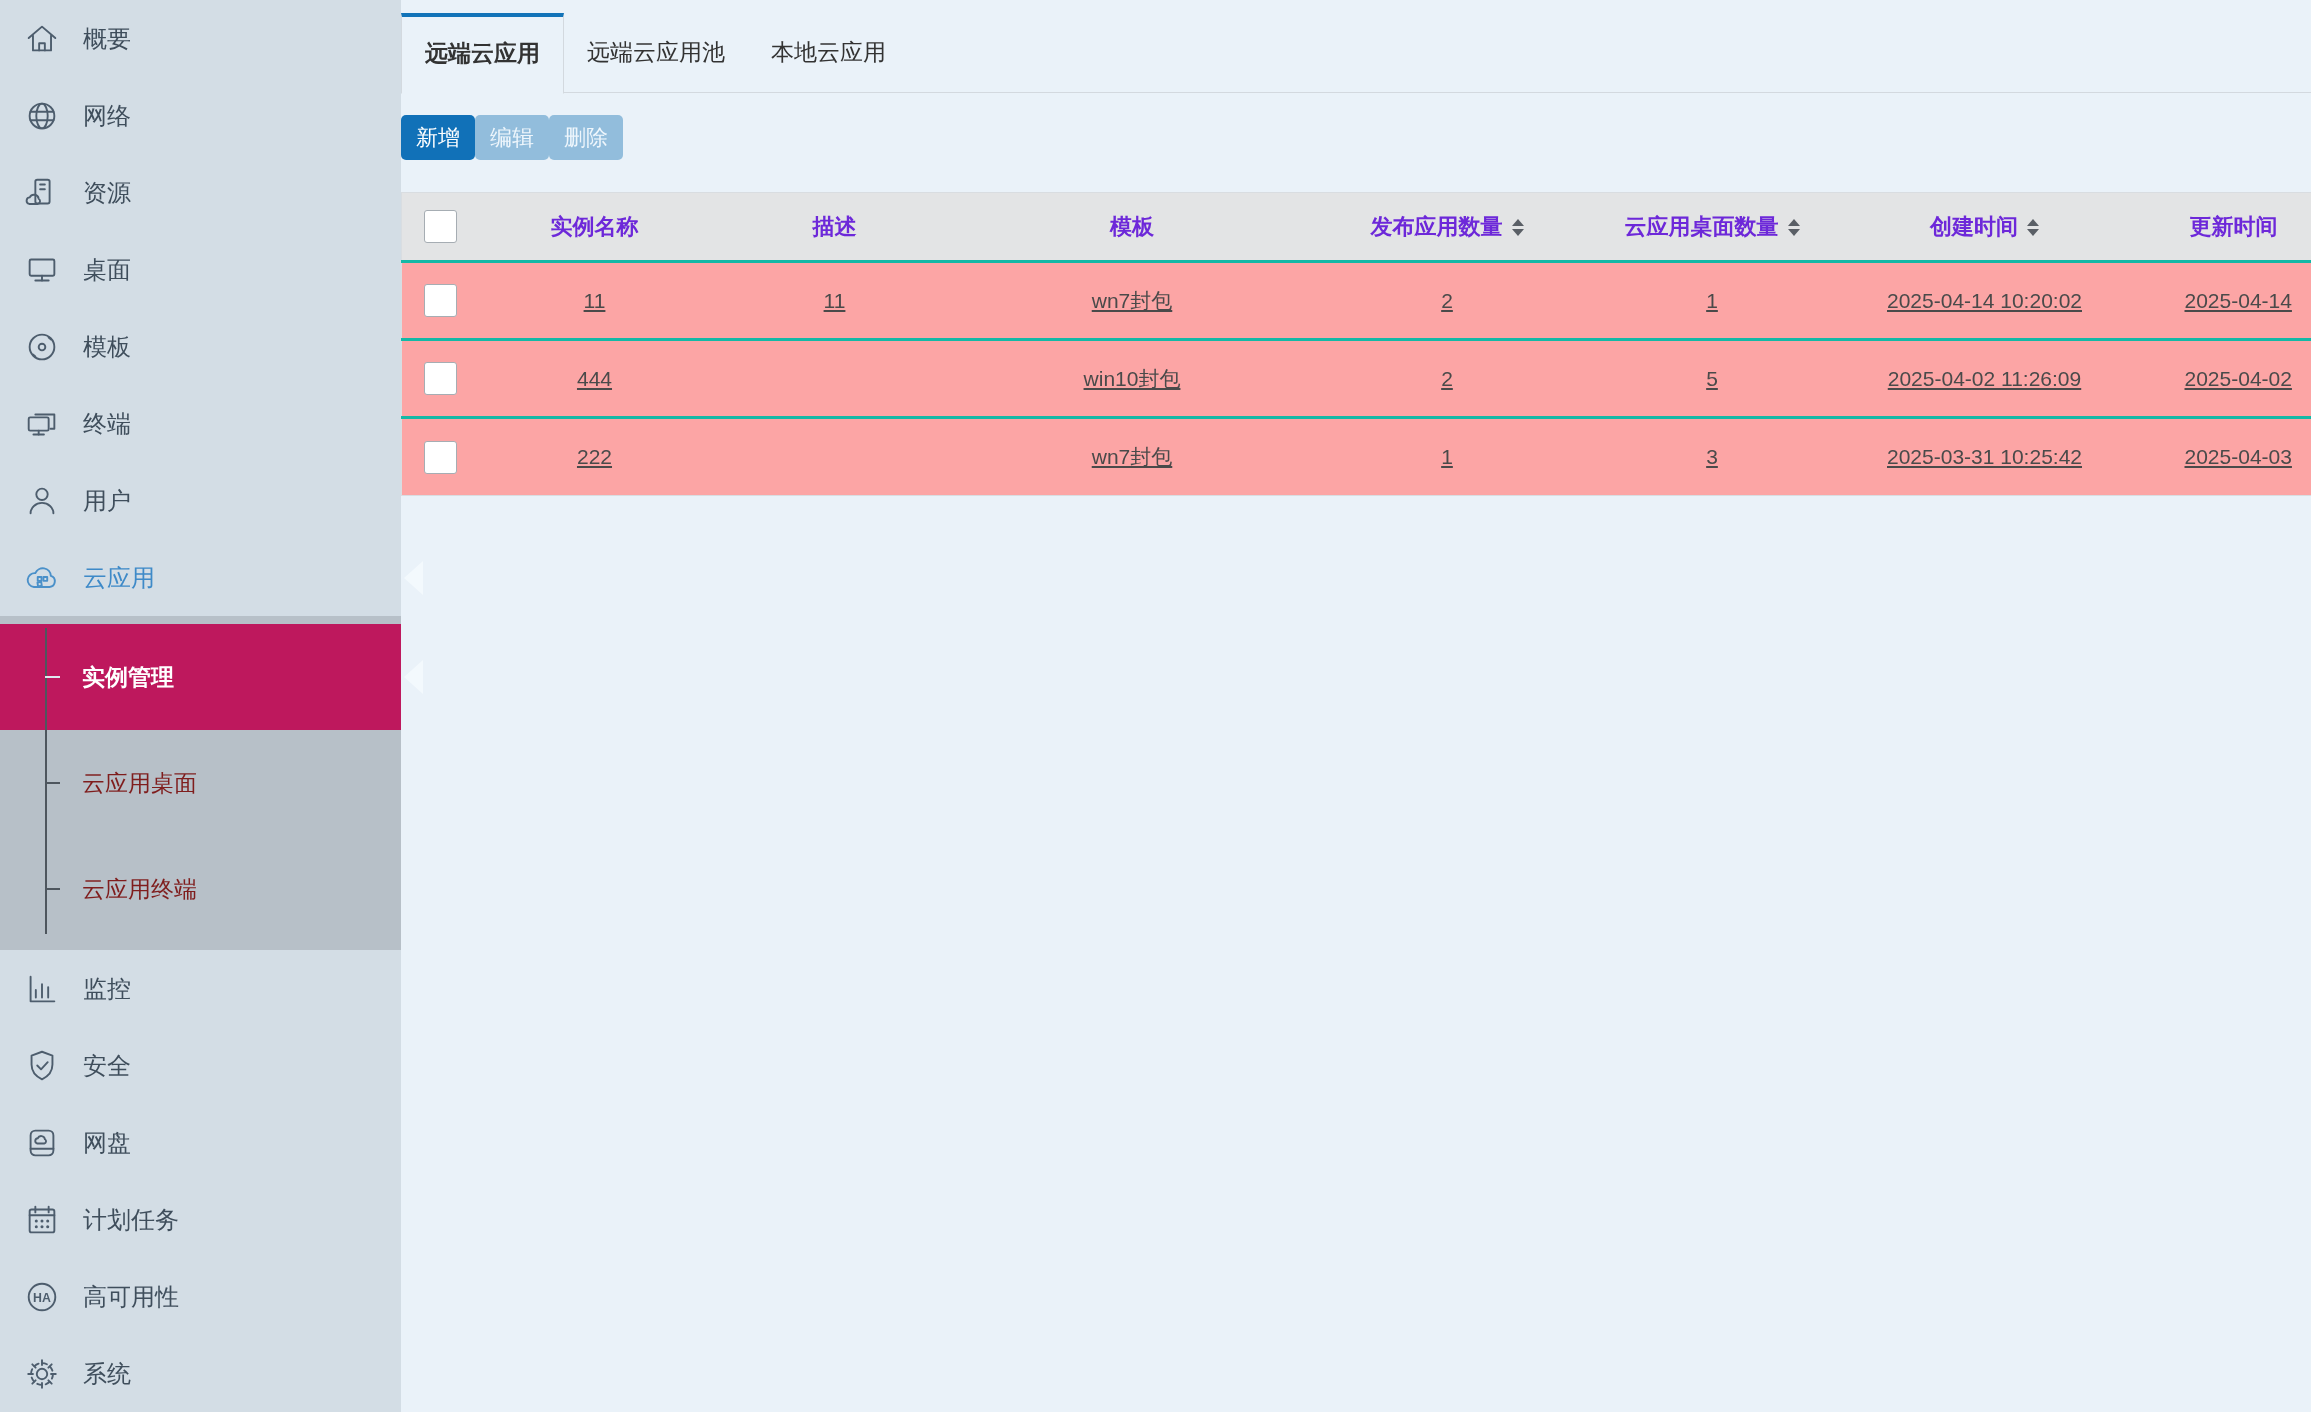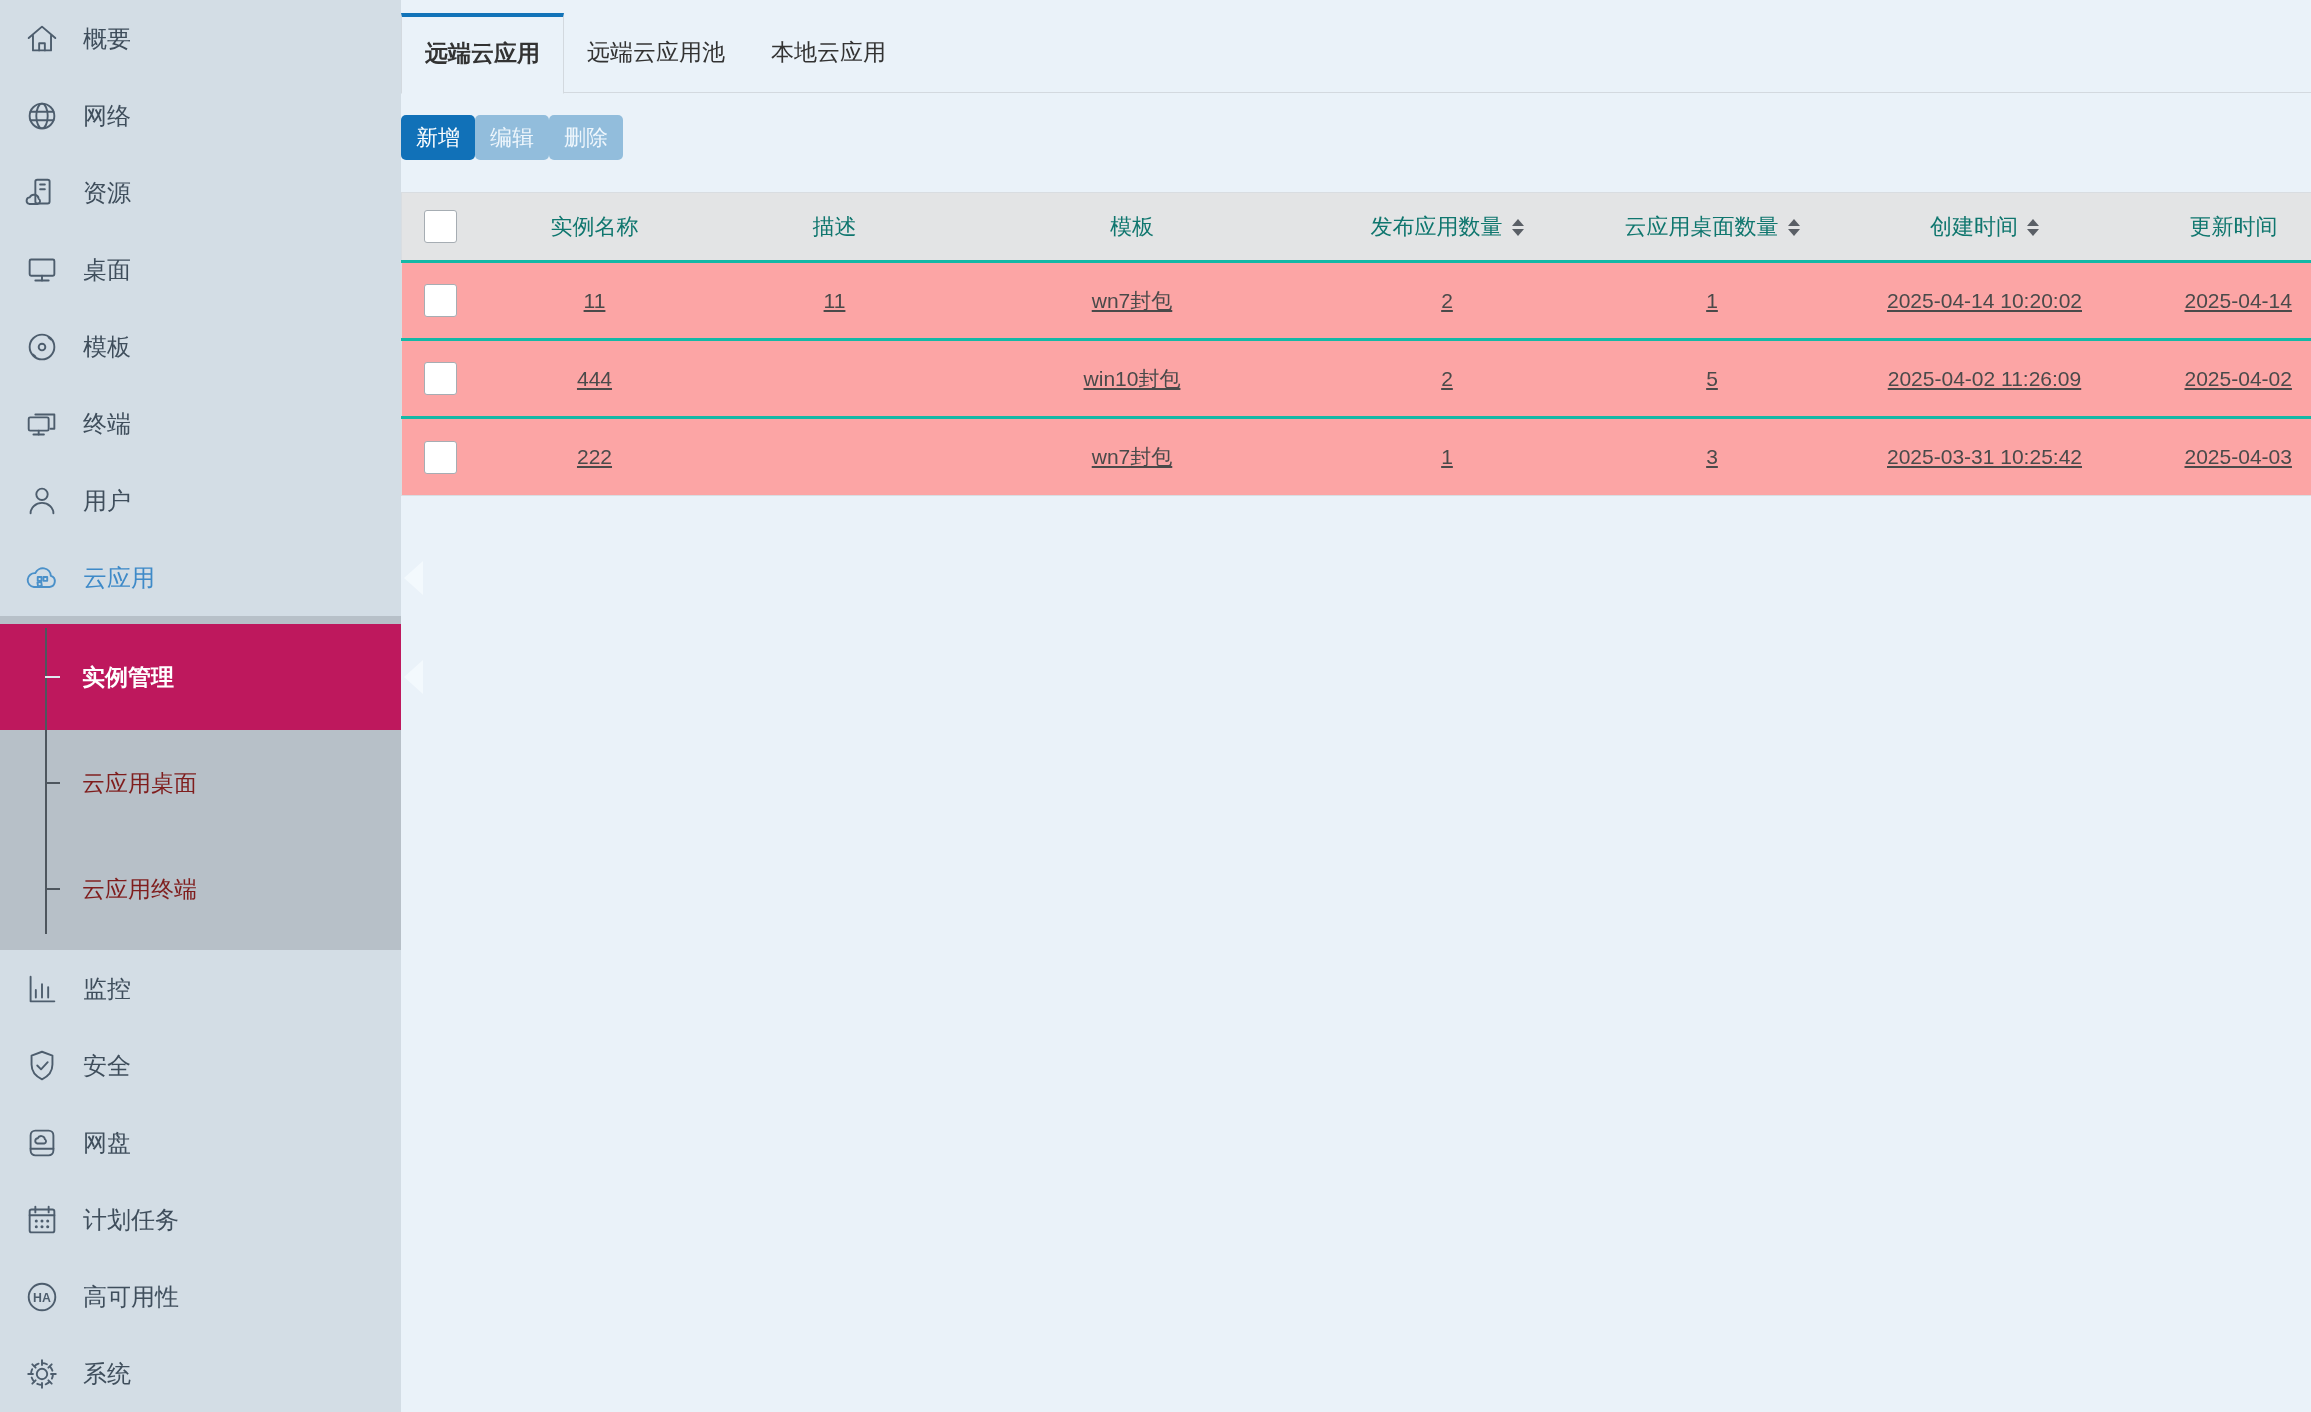--- a/index.html
+++ b/index.html
@@ -46,22 +46,22 @@
 
   .toolbar { margin-top:22px; display:flex; }
   .btn { height:45px; padding:0 15px; border:none; border-radius:5px;
     font-size:22px; color:#fff; display:flex; align-items:center;
     cursor:pointer; font-family:inherit; }
   .btn.primary { background:#1171b8; }
   .btn.muted { background:#92bddc; color:#eef6fc; }
 
   table.tbl { margin-top:32px; border-collapse:collapse; table-layout:fixed;
     width:2033px; border:1px solid #d9dde1; }
-  .tbl th { background:#e3e4e5; height:69px; font-size:22px; color:#0f766e;
-    font-weight:normal; text-align:center; white-space:nowrap; overflow:hidden; }
+  .tbl th { background:#e3e4e5; height:69px; font-size:22px; color:#6d28d9;
+    font-weight:bold; text-align:center; white-space:nowrap; overflow:hidden; }
   .tbl td { background:#fca5a5; height:78px; font-size:21px; color:#4a4a4a;
     text-align:center; border-top:3px solid #14b8a6; white-space:nowrap;
     overflow:hidden;text-decoration:underline; }
   .tbl th.col-left { text-align:left; padding-left:55px; }
   .tbl td.col-left { text-align:left; padding-left:50px; }
 
   .cbx { width:33px; height:33px; background:#fff; border:1px solid #a6adb3;
     border-radius:3px; margin:0 auto; cursor:pointer; }
 
   .sort-icon { display:inline-block; vertical-align:middle; margin-left:9px; }

